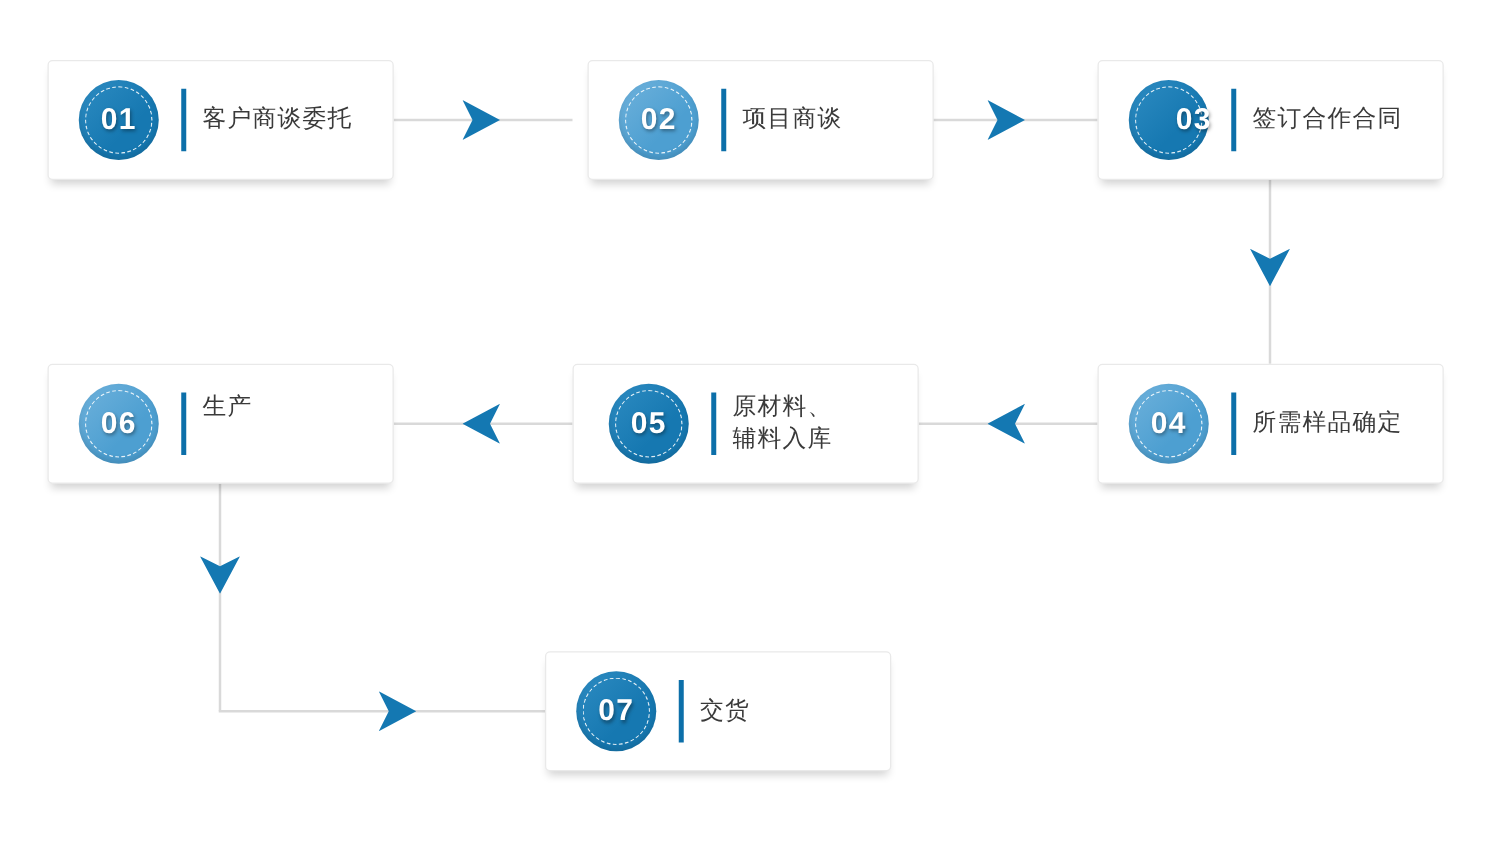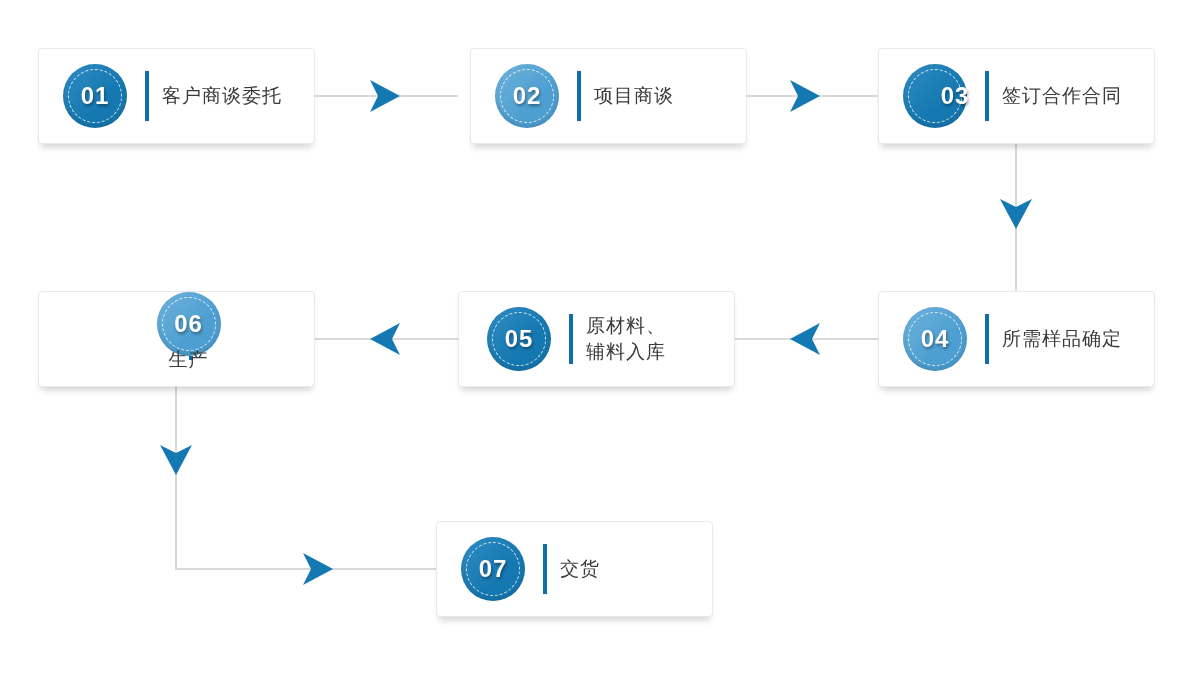--- a/index.html
+++ b/index.html
@@ -28,21 +28,21 @@
     box-shadow:0 6px 7px -3px rgba(0,0,0,0.18);
     display:flex;
     align-items:center;
     padding-left:24px;
   }
   .b1{left:38px;top:48px;}
   .b2{left:470px;top:48px;}
   .b3{left:878px;top:48px;}
   .b4{left:878px;top:291px;}
   .b5{left:458px;top:291px;padding-left:28px;}
-  .b6{left:38px;top:291px;flex-direction:column;}
+  .b6{left:38px;top:291px;}
   .b7{left:436px;top:521px;}
 
   .num-circle{
     position:relative;
     width:64px;height:64px;
     border-radius:50%;
     flex:0 0 64px;
     display:flex;align-items:center;justify-content:center;
     background:#1478b2; 
     box-shadow:inset 0 -3px 5px rgba(0,0,0,0.12);

